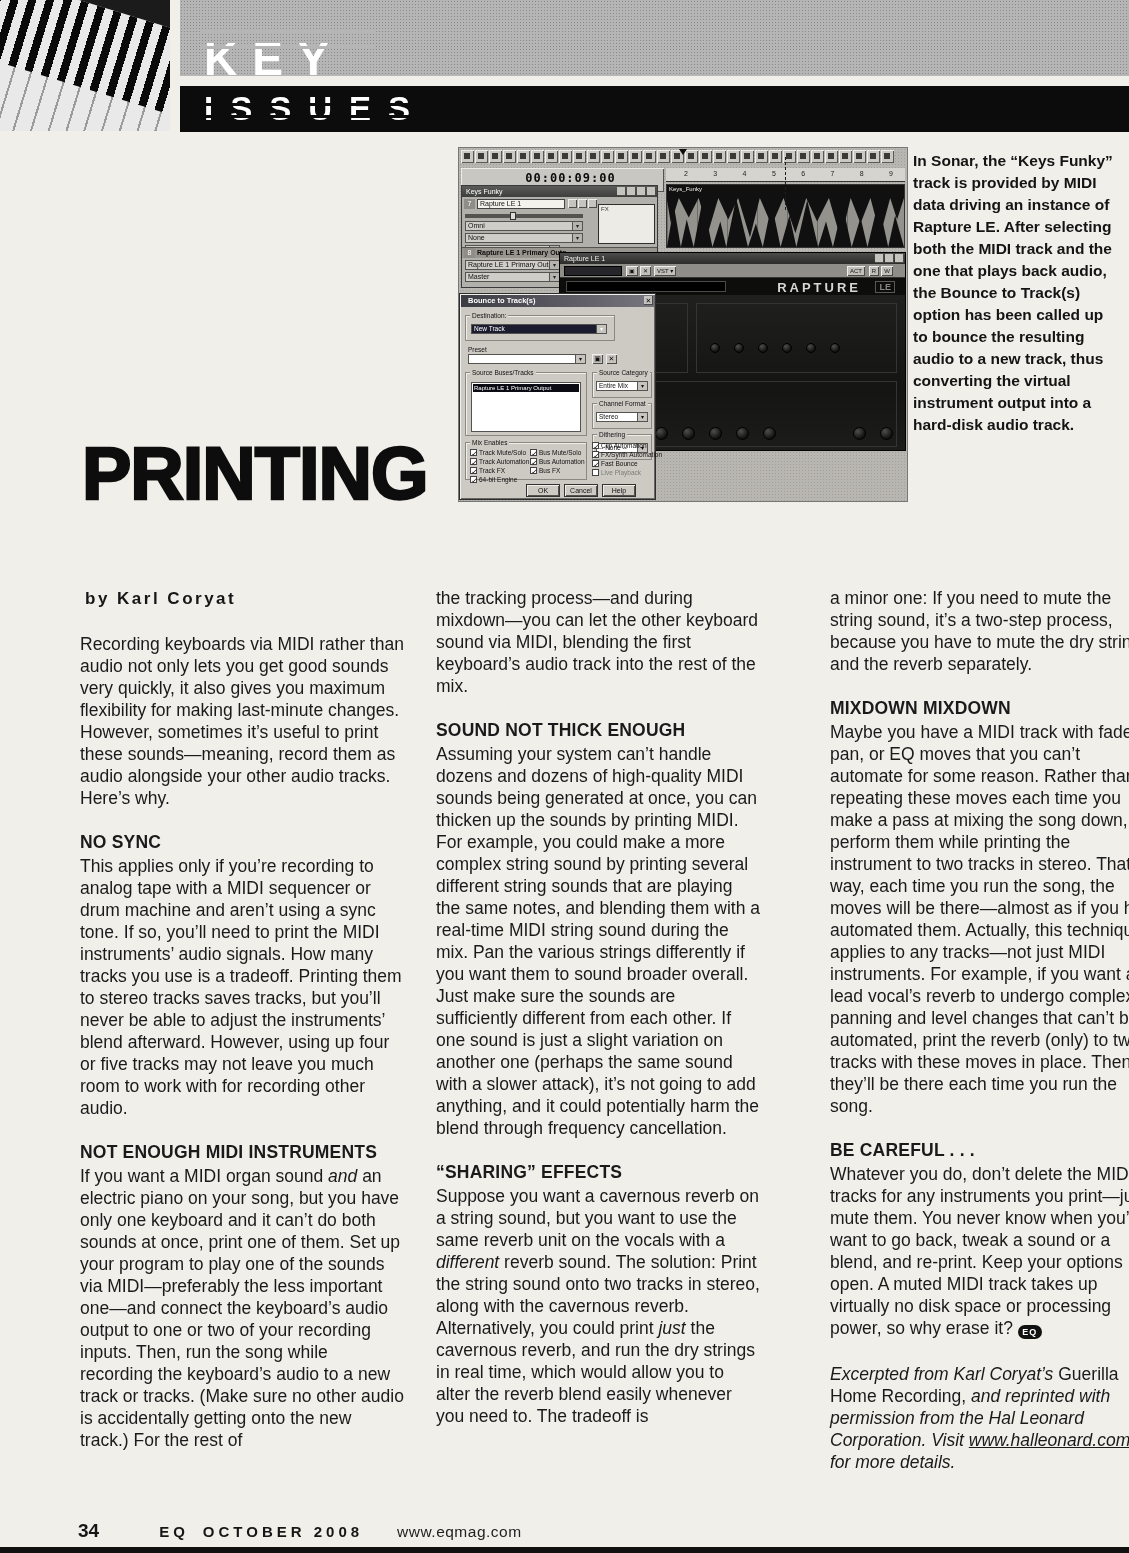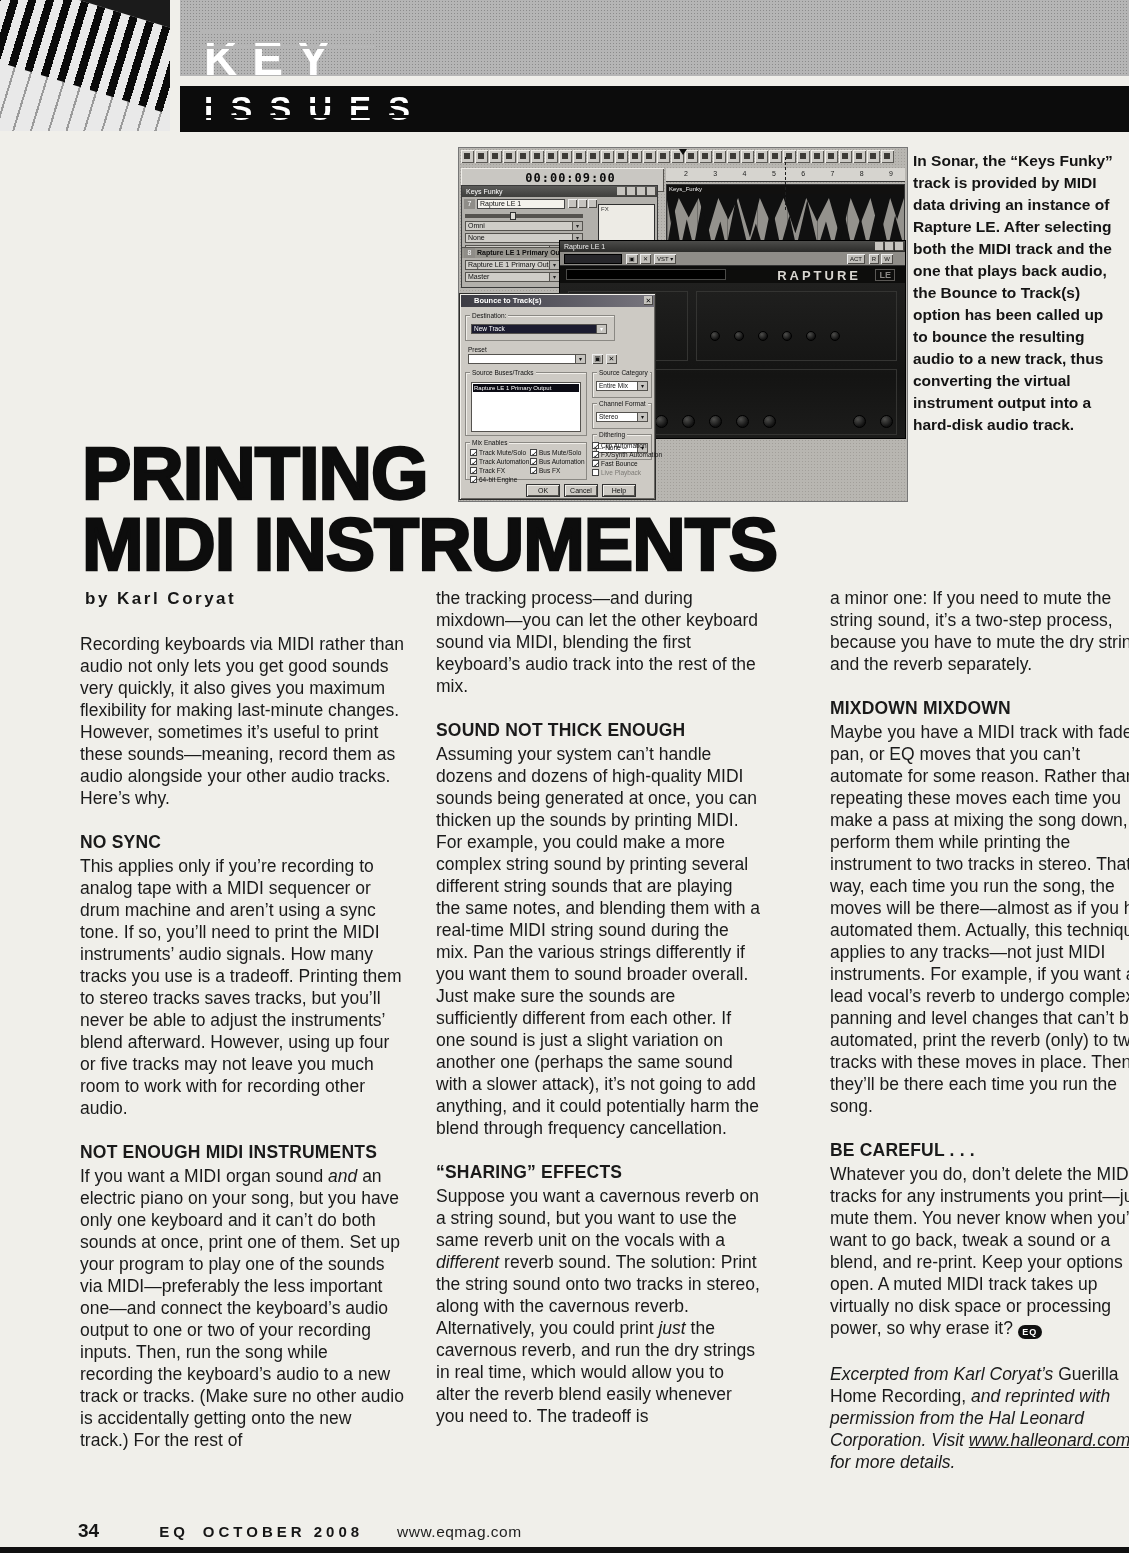--- a/index.html
+++ b/index.html
@@ -64,21 +64,21 @@
   #track8-strip b{position:absolute;left:15px;top:1px;font-size:7px;font-weight:700;color:#0e0e0e;white-space:nowrap;}
 
   
   #clips{position:absolute;left:207px;top:36px;width:239px;height:64px;background:#11100f;border:1px solid #333;}
   #clip-label{position:absolute;left:2px;top:1px;font-size:6px;color:#f2f2f2;}
   #wave{position:absolute;left:0;top:9px;width:237px;height:53px;background:#94928d;
       background-image:repeating-linear-gradient(90deg,rgba(40,40,40,.35) 0 1px,rgba(0,0,0,0) 1px 30px);}
   #playhead{position:absolute;left:50%;top:9px;height:53px;border-left:1px dashed #1d1d1d;}
 
   
-  #rapture{position:absolute;left:100px;top:92px;width:347px;height:199px;background:#191918;border:1px solid #000;}
+  #rapture{position:absolute;left:100px;top:104px;width:347px;height:199px;background:#191918;border:1px solid #000;}
   #rapture .tbar{position:absolute;left:0;top:0;right:0;height:11px;background:linear-gradient(#4c4c4a,#2c2c2a);
       color:#eee;font-size:7px;line-height:11px;padding-left:4px;}
   #rapture .tbar .btns{position:absolute;right:1px;top:1px;display:flex;gap:1px;}
   #rapture .tbar .btns i{width:9px;height:9px;background:#c6c4bf;box-shadow:inset -1px -1px 0 #4c4a46;}
   #rap-toolbar{position:absolute;left:0;top:11px;right:0;height:14px;background:#8f8d88;border-bottom:1px solid #333;}
   #rap-toolbar .field{position:absolute;left:4px;top:2px;width:58px;height:10px;background:#26262a;border:1px solid #000;}
   .rap-btn{position:absolute;top:2px;height:10px;background:#c2c0bb;box-shadow:inset 1px 1px 0 #eee,inset -1px -1px 0 #4c4a46;
       font-size:6px;line-height:10px;padding:0 3px;color:#111;}
   #rap-banner{position:absolute;left:0;top:25px;right:0;height:17px;background:#0d0d0c;}
   #rap-banner .preset{position:absolute;left:6px;top:3px;width:160px;height:11px;background:#000;border:1px solid #4a4a48;}
@@ -88,21 +88,21 @@
       background:linear-gradient(#20201f,#141413 60%,#1c1c1b);}
   #rap-body .panel{position:absolute;border:1px solid #34343210;border:1px solid #343432;}
   .knobs{position:absolute;display:flex;gap:14px;}
   .knobs i{width:13px;height:13px;border-radius:50%;background:radial-gradient(circle at 35% 30%,#4e4e4c,#111 70%);border:1px solid #000;}
   .knobs.small i{width:10px;height:10px;}
 
   
   #dlg{position:absolute;left:0;top:145px;width:197px;height:207px;background:#cdcac4;
       border:1px solid #2d2d2b;box-shadow:inset 1px 1px 0 #f2f0eb, inset -1px -1px 0 #6a6864;font-size:7px;color:#111;}
   #dlg .tbar{position:absolute;left:1px;top:1px;right:1px;height:12px;background:linear-gradient(90deg,#3c3c44,#77757e);
-      color:#fff;font-size:7.5px;font-weight:700;line-height:12px;padding-left:13px;}
+      color:#fff;font-size:7.5px;font-weight:700;line-height:12px;padding-left:7px;}
   #dlg .close{position:absolute;right:2px;top:2px;width:9px;height:9px;background:#c6c4bf;box-shadow:inset -1px -1px 0 #4c4a46;
       font-size:7px;line-height:9px;text-align:center;color:#111;}
   .grp{position:absolute;border:1px solid #8a8883;box-shadow:inset 1px 1px 0 #f0eee9;}
   .grp>b{position:absolute;left:4px;top:-4px;background:#cdcac4;padding:0 2px;font-weight:400;font-size:6.5px;white-space:nowrap;}
   .dcombo{position:absolute;height:10px;background:#fff;border:1px solid #55534f;font-size:6.5px;line-height:8px;padding:0 11px 0 2px;white-space:nowrap;overflow:hidden;}
   .dcombo::after{content:"▾";position:absolute;right:0;top:0;width:9px;height:100%;background:#c6c4bf;font-size:6px;line-height:8px;text-align:center;border-left:1px solid #55534f;}
   .dcombo.sel{background:#1c1c30;color:#fff;}
   .dlg-label{position:absolute;font-size:6.5px;}
   .icon-btn{position:absolute;width:11px;height:10px;background:#c6c4bf;box-shadow:inset 1px 1px 0 #eee,inset -1px -1px 0 #4c4a46;
       font-size:7px;line-height:10px;text-align:center;color:#111;}
@@ -400,21 +400,20 @@
 
       <span class="dlg-btn" style="left:66px;top:190px;">OK</span>
       <span class="dlg-btn" style="left:104px;top:190px;">Cancel</span>
       <span class="dlg-btn" style="left:142px;top:190px;">Help</span>
     </div>
   </div>
 
   <div id="title1" class="abs headline">PRINTING</div>
 
   <div id="caption" class="abs">In Sonar, the “Keys Funky” track is provided by MIDI data driving an instance of Rapture LE. After selecting both the MIDI track and the one that plays back audio, the Bounce to Track(s) option has been called up to bounce the resulting audio to a new track, thus converting the virtual instrument output into a hard-disk audio track.</div>
-  <div id="title2" class="abs headline">MIDI INSTRUMENTS</div>
   <div id="byline" class="abs">by Karl Coryat</div>
 
   <div id="col1" class="col">
     <p>Recording keyboards via MIDI rather than audio not only lets you get good sounds very quickly, it also gives you maximum flexibility for making last-minute changes. However, sometimes it’s useful to print these sounds—meaning, record them as audio alongside your other audio tracks. Here’s why.</p>
     <h4>NO SYNC</h4>
     <p>This applies only if you’re recording to analog tape with a MIDI sequencer or drum machine and aren’t using a sync tone. If so, you’ll need to print the MIDI instruments’ audio signals. How many tracks you use is a tradeoff. Printing them to stereo tracks saves tracks, but you’ll never be able to adjust the instruments’ blend afterward. However, using up four or five tracks may not leave you much room to work with for recording other audio.</p>
     <h4>NOT ENOUGH MIDI INSTRUMENTS</h4>
     <p><span>If you want a MIDI organ sound </span><em>and</em><span> an electric piano on your song, but you have only one keyboard and it can’t do both sounds at once, print one of them. Set up your program to play one of the sounds via MIDI—preferably the less important one—and connect the keyboard’s audio output to one or two of your recording inputs. Then, run the song while recording the keyboard’s audio to a new track or tracks. (Make sure no other audio is accidentally getting onto the new track.) For the rest of</span></p>
   </div>
 

